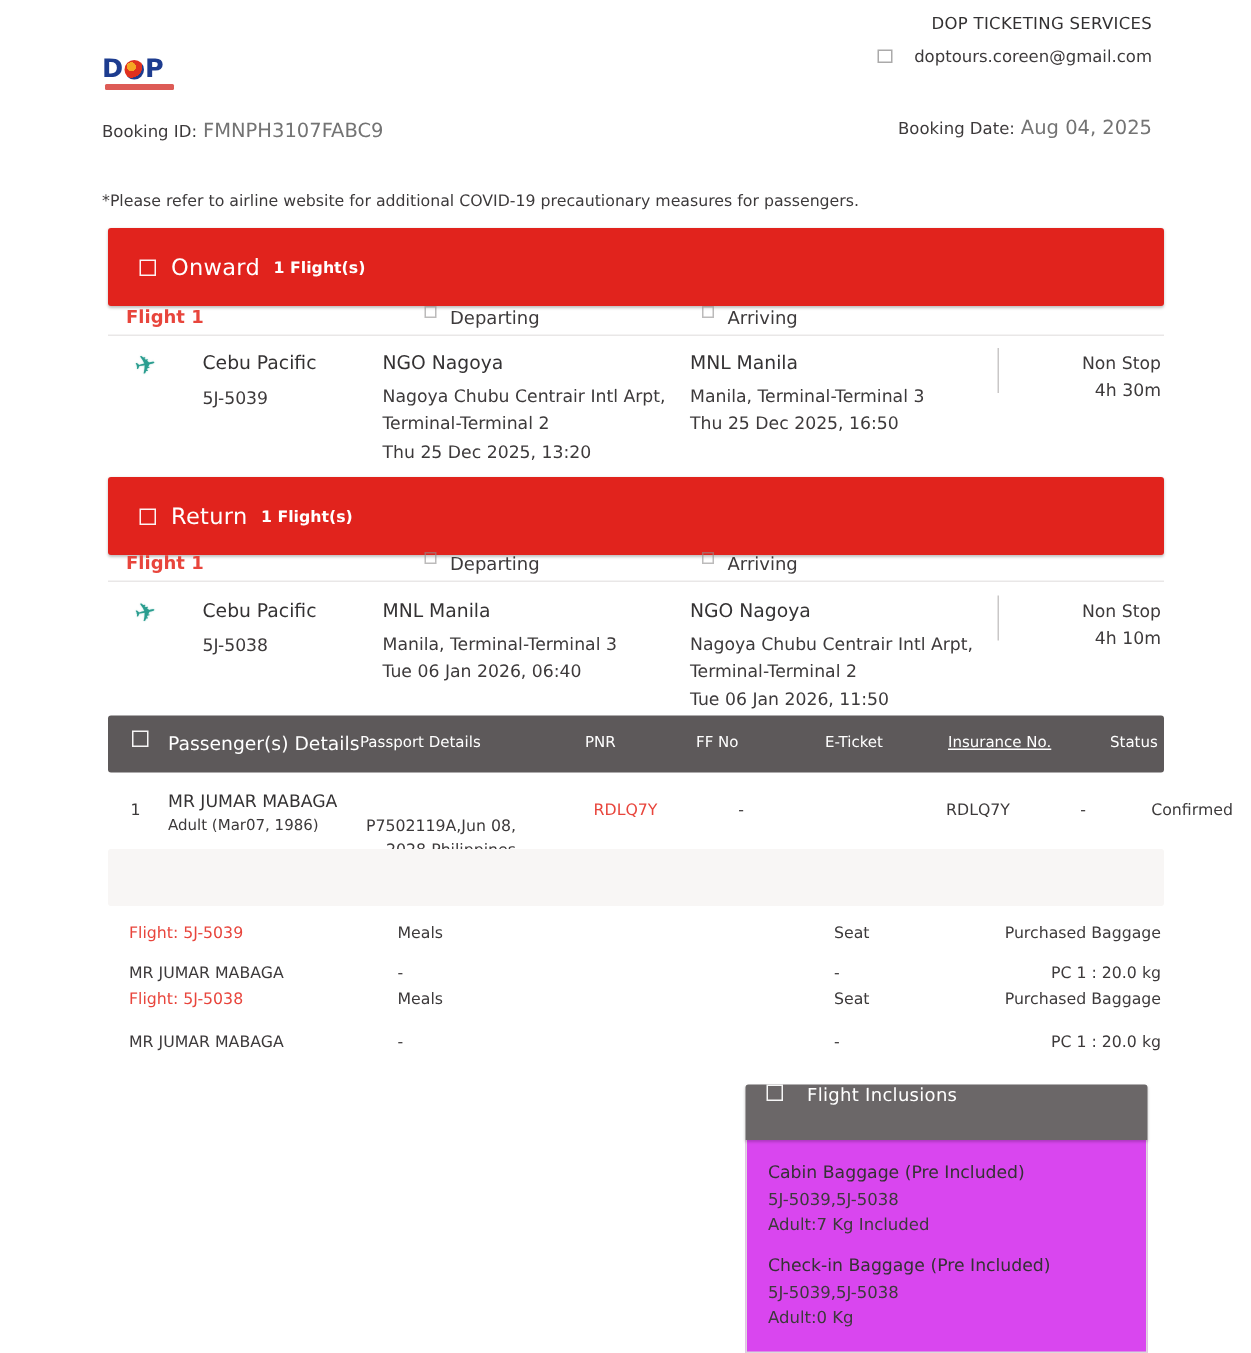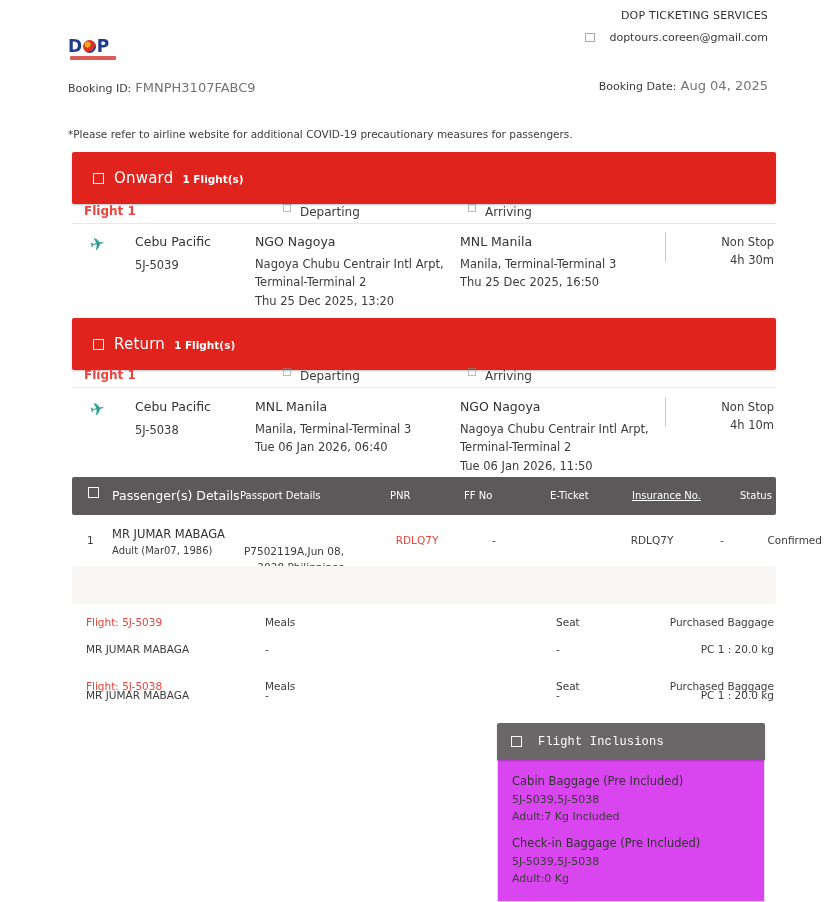--- a/index.html
+++ b/index.html
@@ -78,21 +78,21 @@
   .anc-row { position:absolute; left:0; width:704px; height:16px; }
   .anc .c1 { position:absolute; left:14px; }
   .anc .c1.red { color:#e8453c; }
   .anc .c2 { position:absolute; left:193px; }
   .anc .c3 { position:absolute; left:456px;margin-left:28px; }
   .anc .c4 { position:absolute; right:2px; text-align:right; }
 
   
   .inclusions { position:absolute; left:497px; top:723px; width:268px; height:179px; }
   .inc-header { position:relative; width:100%; height:37px; background:#6b6768; border-radius:2px 2px 0 0;
-    color:#fff; display:flex; align-items:center; box-shadow:0 1px 2px rgba(0,0,0,.2);font-family:Liberation Mono, monospace; }
+    color:#fff; display:flex; box-shadow:0 1px 2px rgba(0,0,0,.2); }
   .inc-header .sq-icon { width:11px; height:11px; border-color:rgba(255,255,255,.95); margin:0 16px 0 14px; }
   .inc-header .t { font-size:12px; letter-spacing:.2px; }
   .inc-body { width:100%; height:142px; background:#d946ef; border:1px solid #dcdada; border-top:none; padding:13px 14px; }
   .inc-item { margin-bottom:9px; }
   .inc-item .n { font-size:11.5px; color:#343233; line-height:1.55; }
   .inc-item .f, .inc-item .d { font-size:11px; color:#3d3a3b; line-height:1.6; }
 </style>
 </head>
 <body>
 
@@ -236,21 +236,21 @@
       <span class="c2">Meals</span>
       <span class="c3">Seat</span>
       <span class="c4">Purchased Baggage</span>
     </div>
     <div class="anc-row" style="top:31px;">
       <span class="c1">MR JUMAR MABAGA</span>
       <span class="c2">-</span>
       <span class="c3">-</span>
       <span class="c4">PC 1 : 20.0 kg</span>
     </div>
-    <div class="anc-row" style="top:68px;">
+    <div class="anc-row" style="top:48px;">
       <span class="c1 red">Flight: 5J-5038</span>
       <span class="c2">Meals</span>
       <span class="c3">Seat</span>
       <span class="c4">Purchased Baggage</span>
     </div>
     <div class="anc-row" style="top:77px;">
       <span class="c1">MR JUMAR MABAGA</span>
       <span class="c2">-</span>
       <span class="c3">-</span>
       <span class="c4">PC 1 : 20.0 kg</span>

